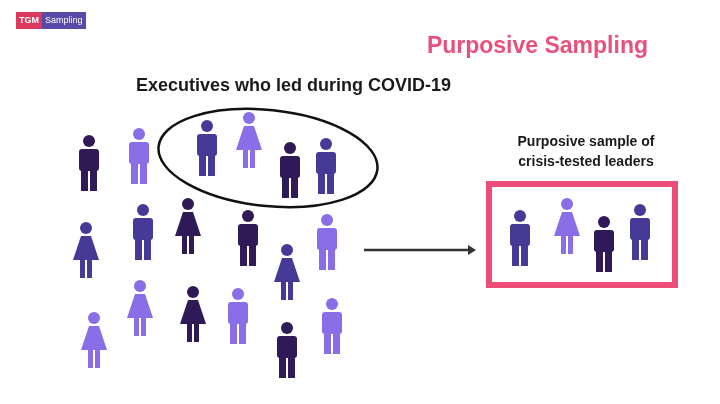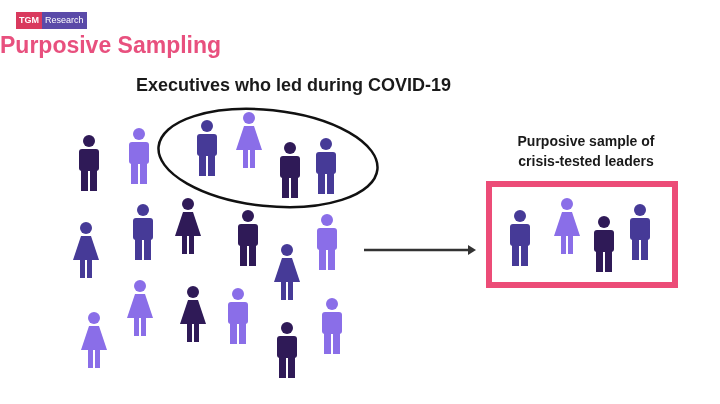--- a/index.html
+++ b/index.html
@@ -1,30 +1,30 @@
 <!DOCTYPE html>
 <html><head>
 <meta charset="utf-8">
 <style>
   html,body{margin:0;padding:0;background:#fff;}
   body{width:720px;height:404px;position:relative;overflow:hidden;font-family:"Liberation Sans","DejaVu Sans",sans-serif;}
   .logo{position:absolute;left:16px;top:12px;height:17px;display:flex;font-size:9px;font-weight:bold;}
   .logo .l1{background:#d93a5e;color:#fff;padding:0 3px;line-height:16px;}
   .logo .l2{background:#5a4aa8;color:#fff;padding:0 3px;line-height:16px;font-weight:normal;}
-  .title{position:absolute;left:0;width:648px;top:32px;text-align:left;font-size:23px;font-weight:bold;color:#e8507e;}
+  .title{position:absolute;left:0;width:648px;top:32px;text-align:right;font-size:23px;font-weight:bold;color:#e8507e;}
   .subtitle{position:absolute;left:136px;top:75px;font-size:18px;font-weight:bold;color:#1a1a1a;}
   .rtitle{position:absolute;left:478px;top:131px;width:216px;text-align:center;font-size:14px;font-weight:bold;color:#1a1a1a;line-height:20px;}
   svg.main{position:absolute;left:0;top:0;}
 </style>
 </head>
 <body>
 
 <div class="logo">
   <span class="l1">TGM</span>
-  <span class="l2">Research</span>
+  <span class="l2">Sampling</span>
 </div>
 <div class="title">Purposive Sampling</div>
 <div class="subtitle">Executives who led during COVID-19</div>
 <div class="rtitle">
   <div>Purposive sample of</div>
   <div>crisis-tested leaders</div>
 </div>
 
 <svg class="main" width="720" height="404">
   <ellipse cx="268" cy="158" rx="110" ry="48" fill="none" stroke="#111" stroke-width="2.5" transform="rotate(6 268 158)"></ellipse>

